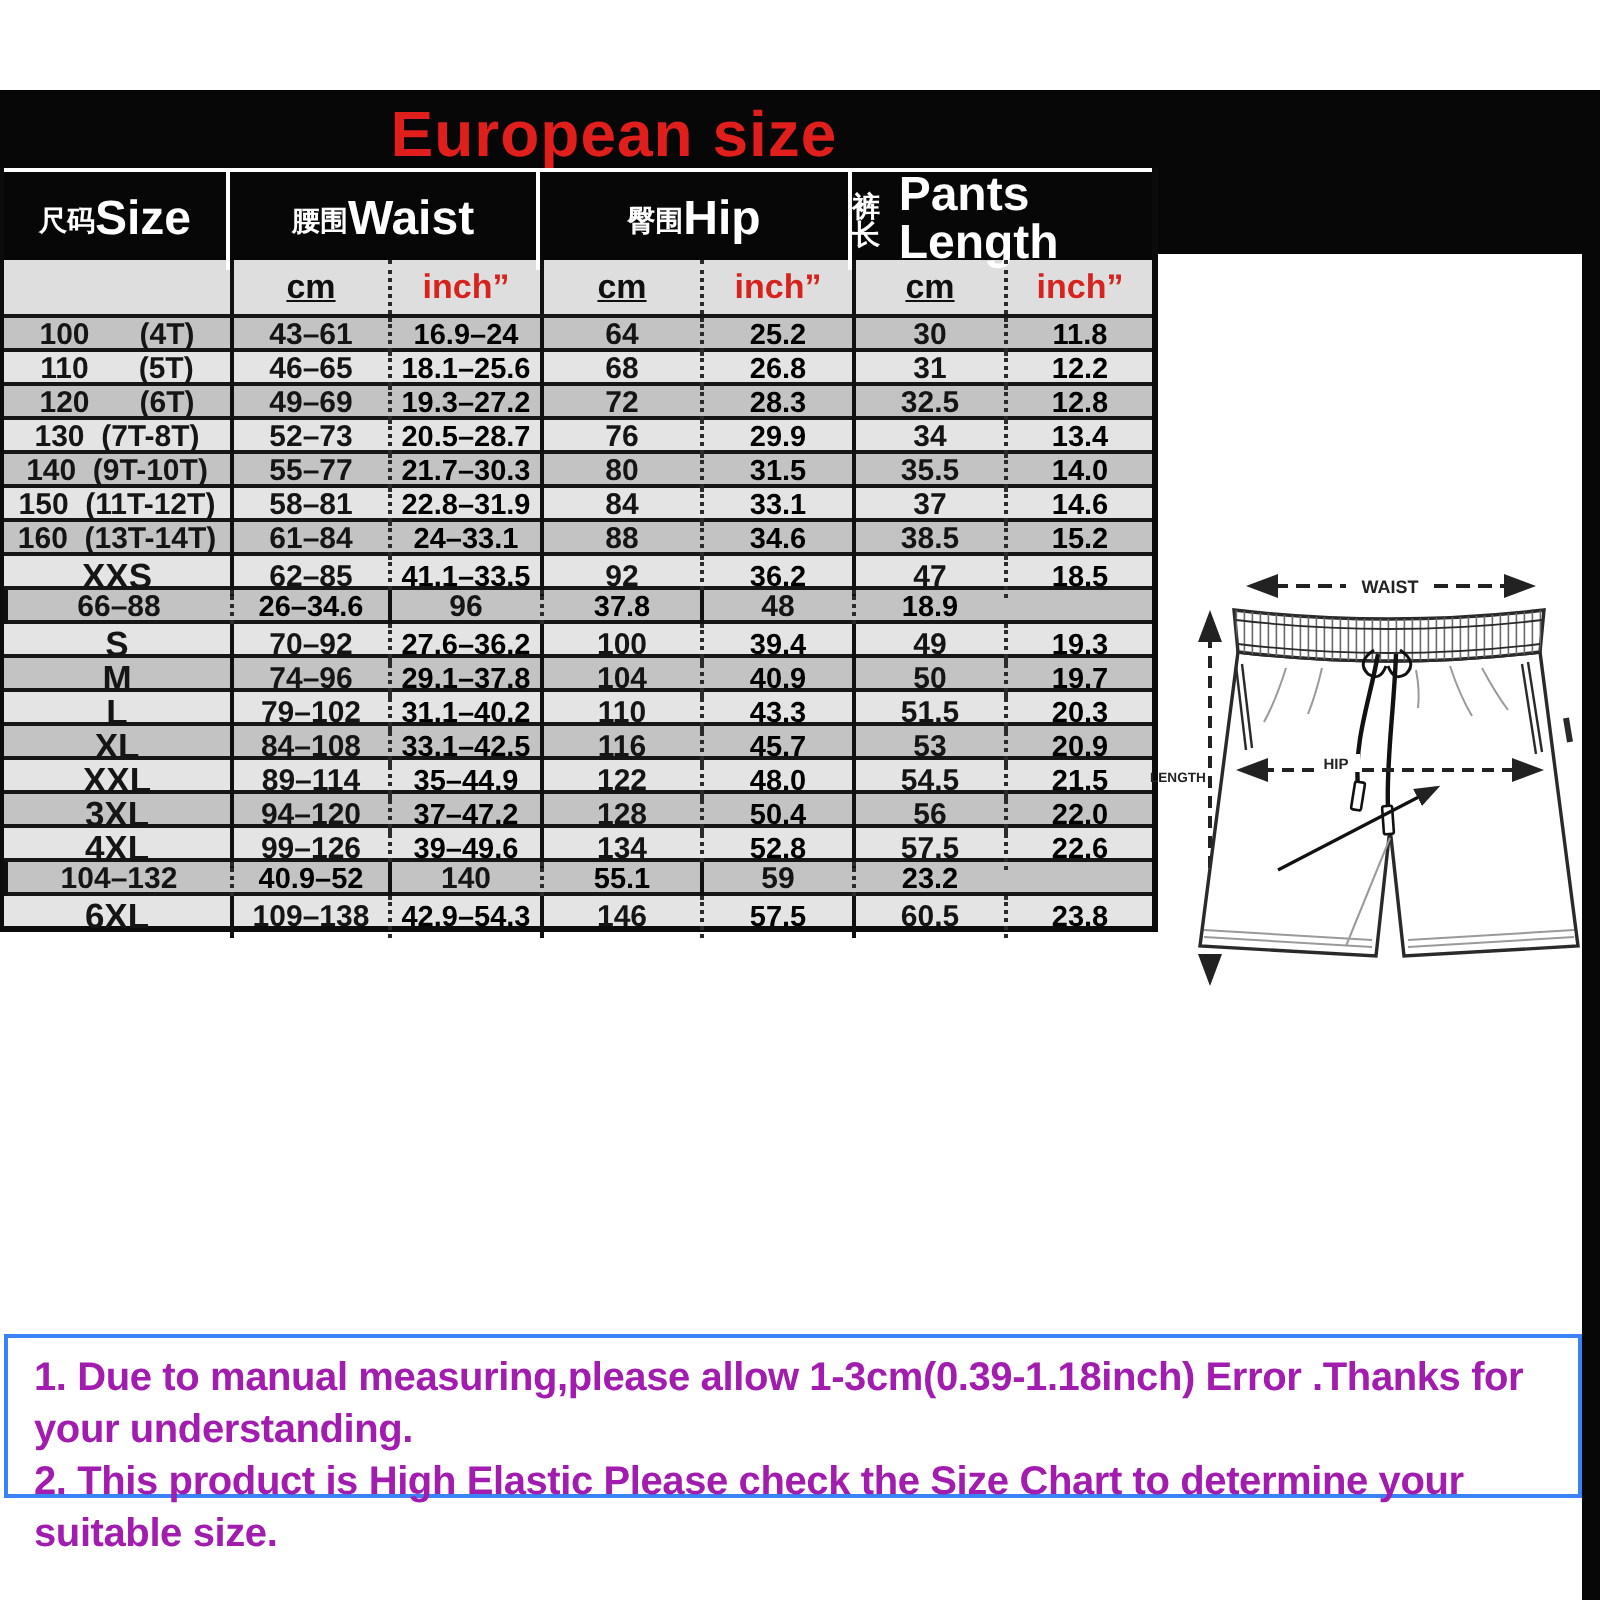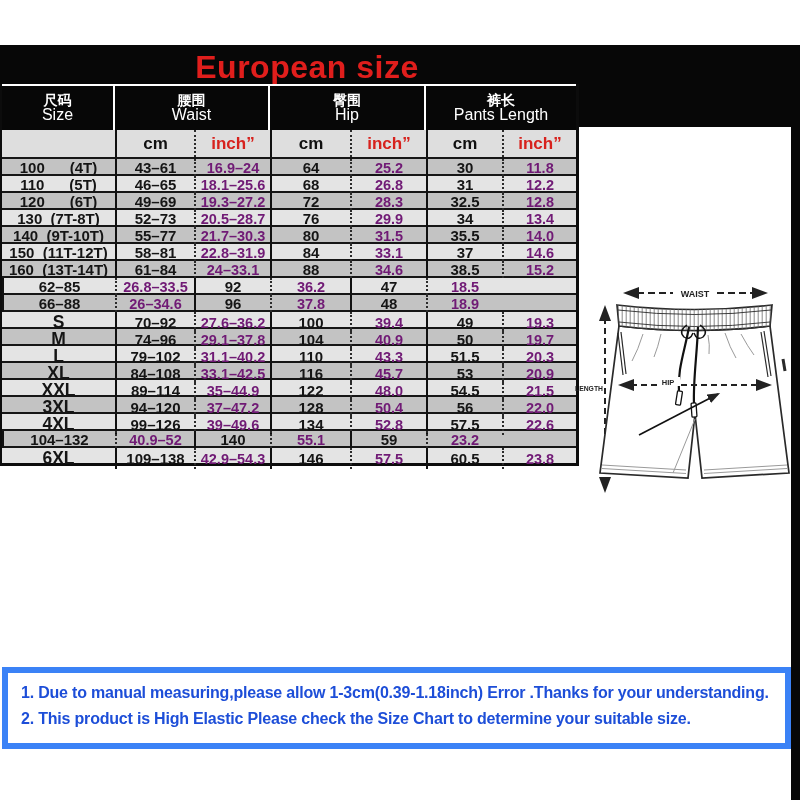--- a/index.html
+++ b/index.html
@@ -6,43 +6,43 @@
   .page{position:relative;width:800px;height:800px;background:#fff;overflow:hidden;
         font-family:"Liberation Sans","DejaVu Sans",sans-serif;}
   .black-band{position:absolute;left:0;top:45px;width:800px;height:82px;background:#070707;}
   .right-strip{position:absolute;left:791px;top:45px;width:9px;height:755px;background:#070707;}
   .title{position:absolute;left:0;top:49px;width:574px;text-align:center;
          color:#e01e1c;font-size:32px;font-weight:bold;letter-spacing:0.5px;margin-left:20px;}
   .table{position:absolute;left:0;top:84px;width:574px;
          border-left:2px solid #0c0c0c;border-right:3px solid #0c0c0c;border-bottom:3px solid #0c0c0c;}
   .thead{display:grid;grid-template-columns:113px 155px 156px 150px;height:44px;background:#070707;
          border-top:2px solid #fff;}
-  .hcell{display:flex;flex-direction:column;align-items:center;justify-content:center;
+  .hcell{display:flex;align-items:center;justify-content:center;
          color:#fff;border-right:2px solid #fff;box-sizing:border-box;line-height:1.02;}
   .hcell:last-child{border-right:none;}
   .hcell .zh{font-size:14px;font-weight:bold;}
-  .hcell .en{font-size:16px;font-weight:normal;}
+  .hcell .en{font-size:24px;font-weight:bold;}
   .subhead,.trow{display:grid;grid-template-columns:113px 79px 76px 80px 76px 76px 74px;}
   .subhead{height:27px;background:#dedede;}
   .trow{height:17px;border-top:2px solid #161616;box-sizing:border-box;}
   .row-dark{background:#c3c3c3;}
   .row-light{background:#e4e4e4;}
   .cell{display:flex;align-items:center;justify-content:center;box-sizing:border-box;
         font-weight:bold;color:#151515;font-size:15px;}
   .b-solid{border-left:2px solid #101010;}
   .b-dot{border-left:2px dotted #2a2a2a;}
-  .c-in{color:#701a75;font-size:14.5px;}
-  .u-cm{font-size:17px;color:#101010;}
+  .c-in{color:#000000;font-size:14.5px;}
+  .u-cm{font-size:17px;color:#101010;text-decoration:underline;}
   .u-in{font-size:17px;color:#d7221d;}
   .c-size{white-space:pre;}
   .c-size.big{font-size:17.5px;}
   .shorts{position:absolute;left:573px;top:235px;width:220px;height:300px;}
   .notes{position:absolute;left:2px;top:667px;width:789px;height:82px;box-sizing:border-box;
-         border:6px solid #3b82f6;background:#fff;padding:7px 8px 0 13px;
-         font-size:16px;font-weight:bold;color:#1d4ed8;letter-spacing:-0.2px;line-height:26px;}
+         border:2px solid #3b82f6;background:#fff;padding:7px 8px 0 13px;
+         font-size:20px;font-weight:bold;color:#a21caf;letter-spacing:-0.2px;line-height:26px;}
   svg text{font-family:"Liberation Sans","DejaVu Sans",sans-serif;font-weight:bold;fill:#222;}
 </style>
 </head>
 <body>
 
 <div class="page">
 
   <div class="black-band"></div>
   <div class="right-strip"></div>
 
@@ -143,22 +143,23 @@
     <div class="cell c-size">160  (13T-14T)</div>
     <div class="cell b-solid">61–84</div>
     <div class="cell c-in b-dot">24–33.1</div>
     <div class="cell b-solid">88</div>
     <div class="cell c-in b-dot">34.6</div>
     <div class="cell b-solid">38.5</div>
     <div class="cell c-in b-dot">15.2</div>
   </div>
 
   <div class="trow row-light">
+    <div class="cell c-size big">XXS</div>
     <div class="cell b-solid">62–85</div>
-    <div class="cell c-in b-dot">26.8–33.5</div>
+    <div class="cell c-in b-dot">41.1–33.5</div>
     <div class="cell b-solid">92</div>
     <div class="cell c-in b-dot">36.2</div>
     <div class="cell b-solid">47</div>
     <div class="cell c-in b-dot">18.5</div>
   </div>
 
   <div class="trow row-dark">
     <div class="cell b-solid">66–88</div>
     <div class="cell c-in b-dot">26–34.6</div>
     <div class="cell b-solid">96</div>

